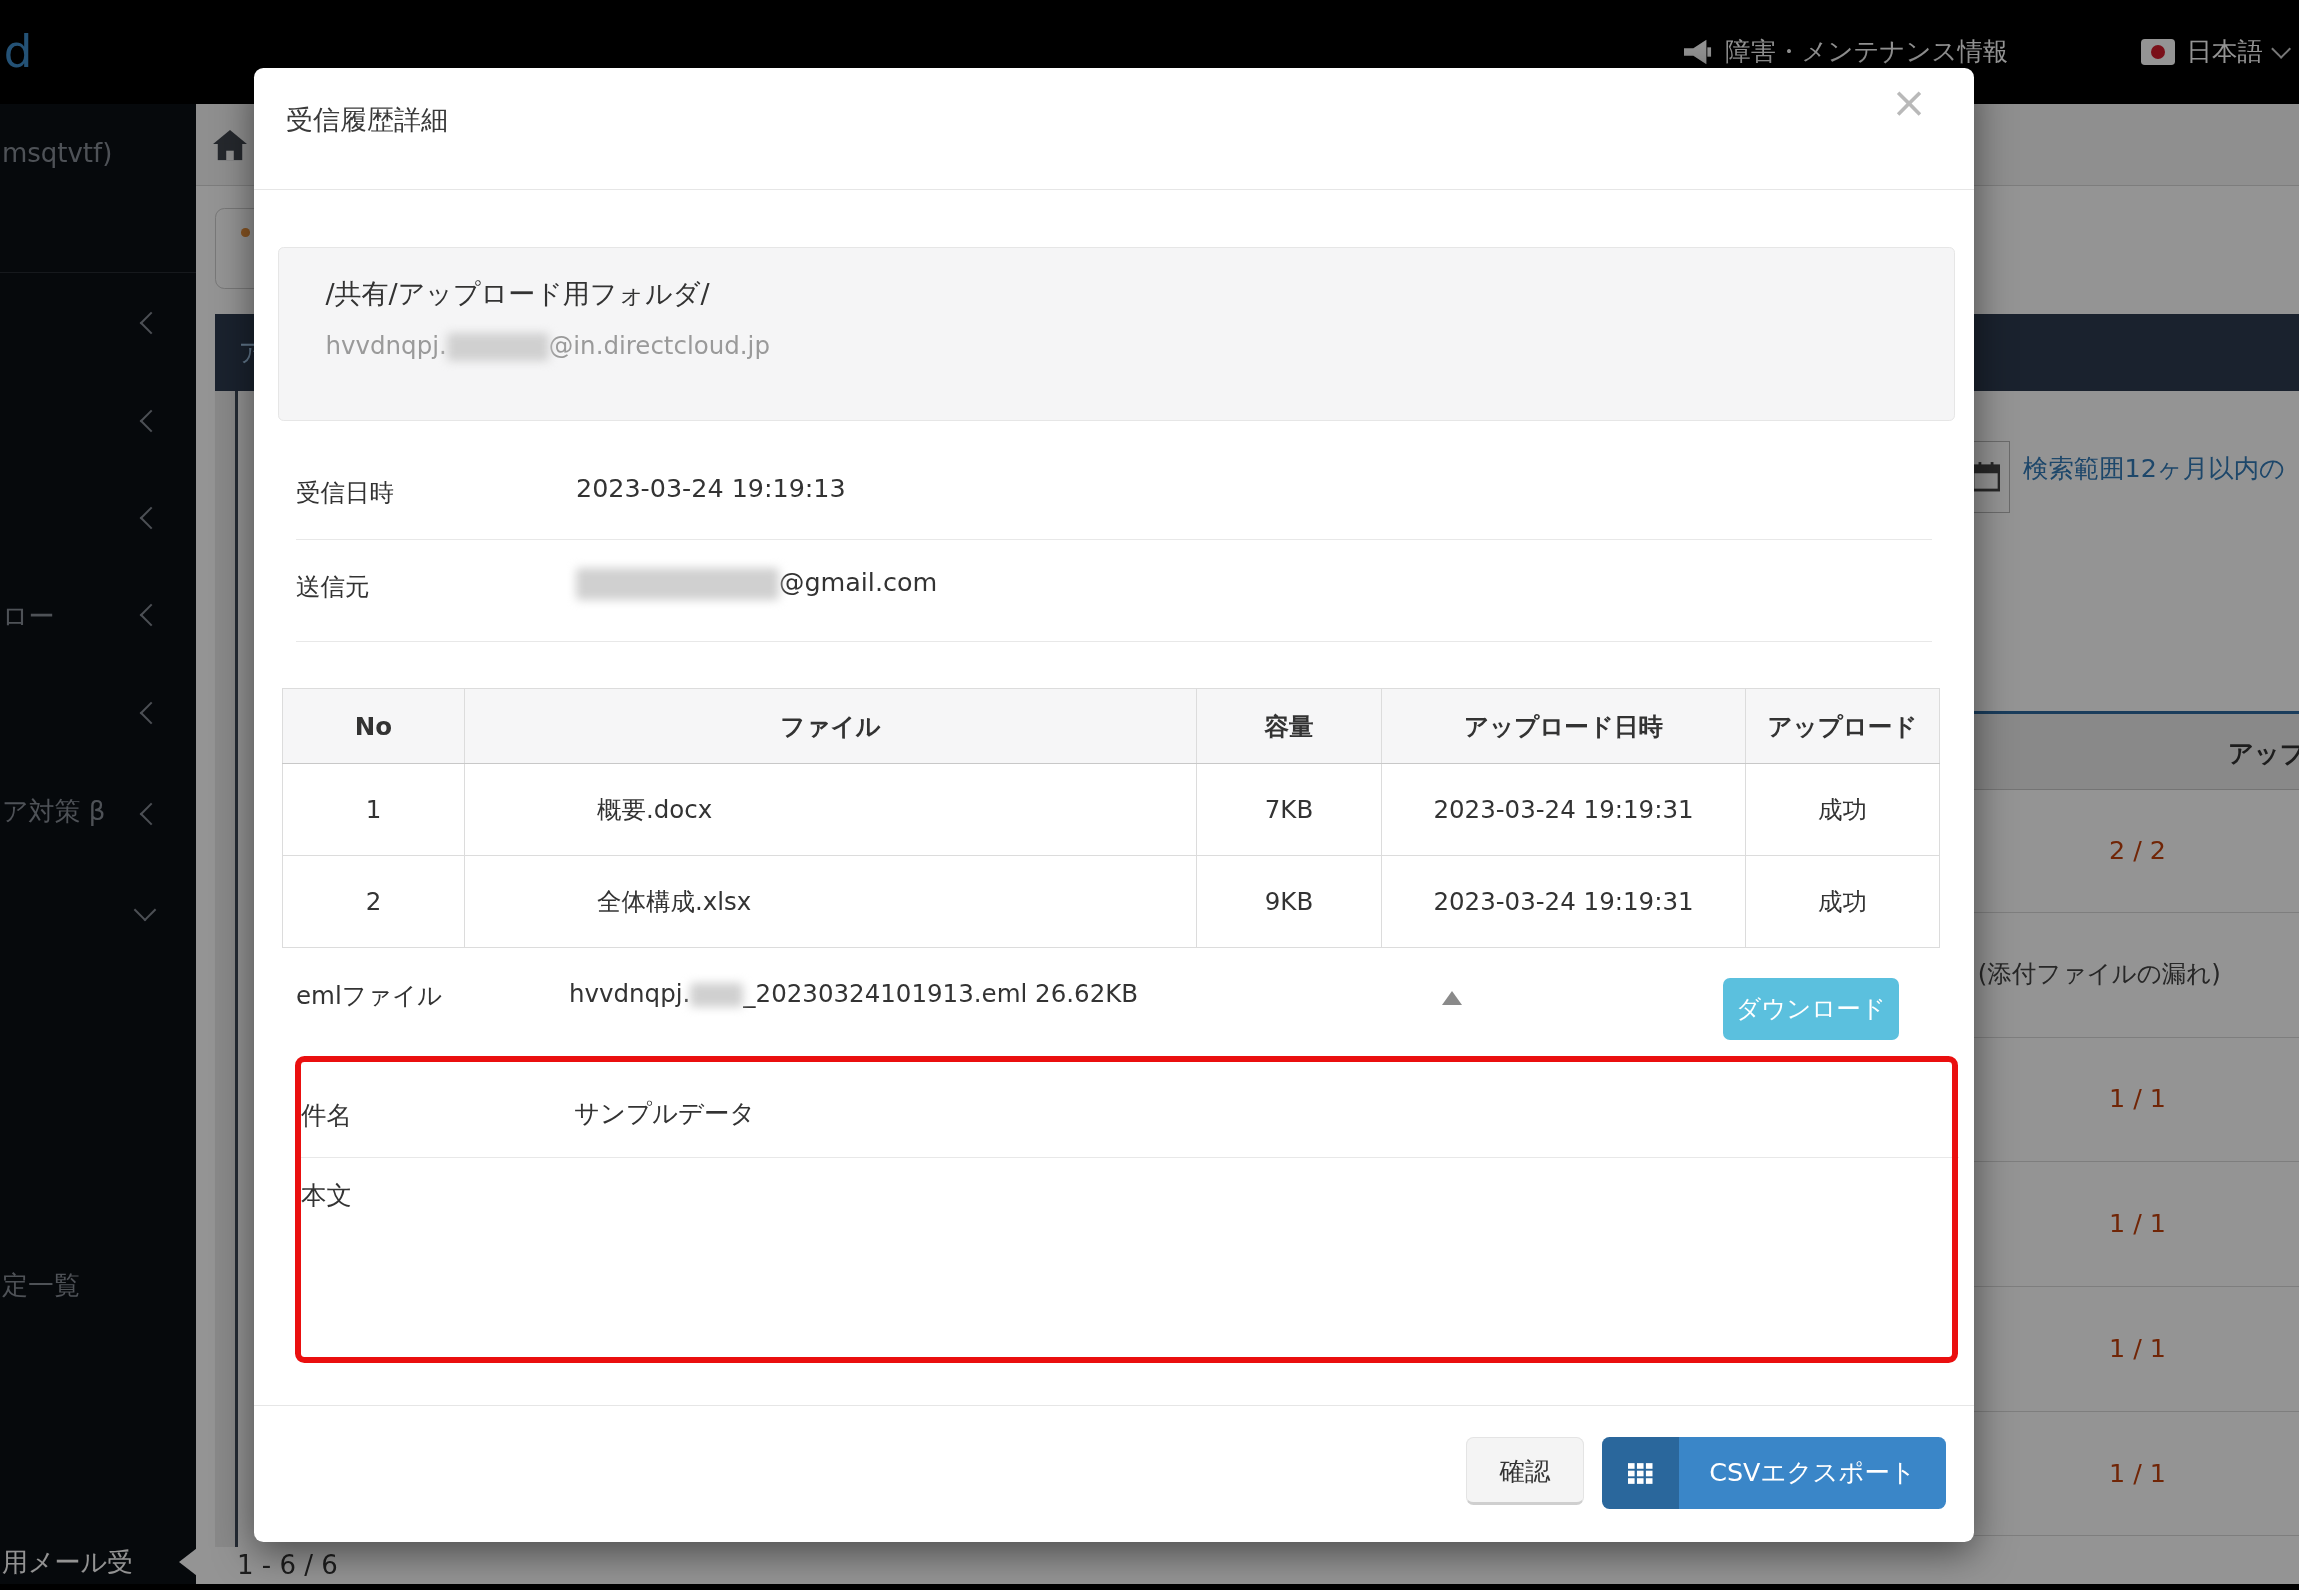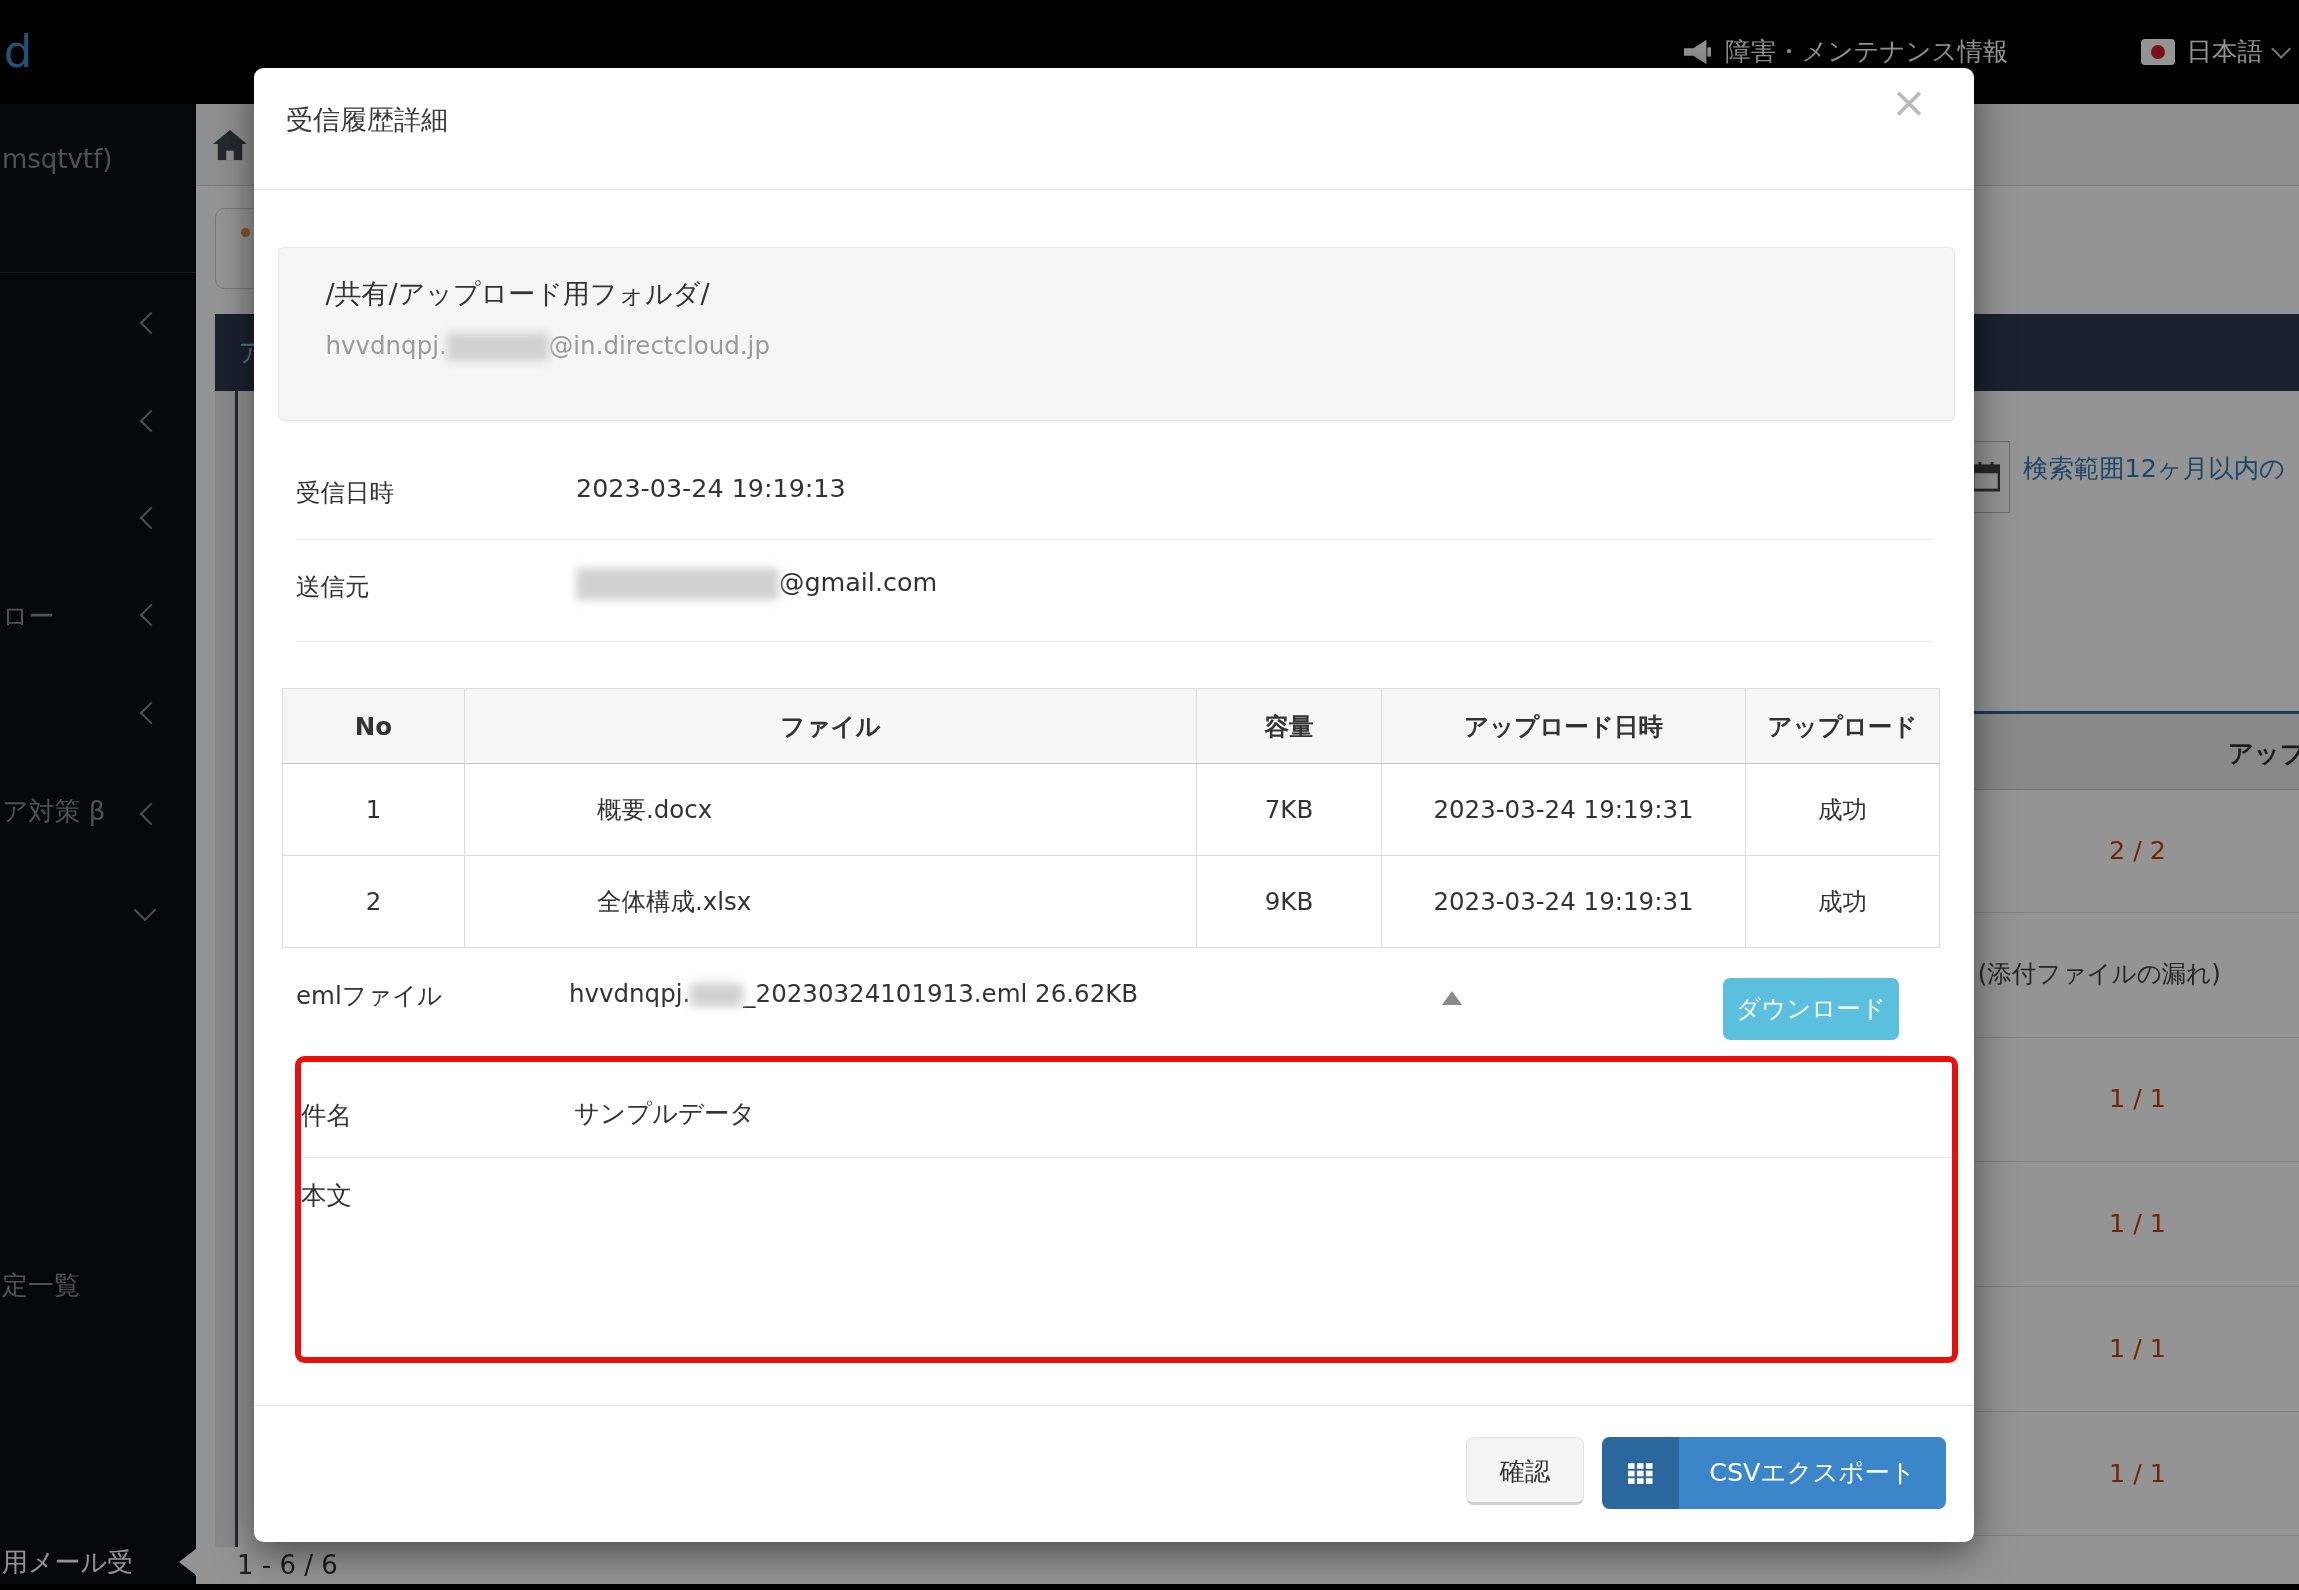--- a/index.html
+++ b/index.html
@@ -106,21 +106,21 @@
     <div id="lang" class="abs topbar-right">
       <span class="flag">
           <i></i>
         </span>
       <span>日本語</span>
       <span class="chev-down"></span>
     </div>
   </div>
 
   <div id="sidebar" class="abs">
-    <div class="side-label" style="top:40px;">msqtvtf)</div>
+    <div class="side-label" style="top:34px;">msqtvtf)</div>
     <div class="divider"></div>
 
     <span class="side-chev" style="top:211px;"></span>
     <span class="side-chev" style="top:309px;"></span>
     <span class="side-chev" style="top:406px;"></span>
     <div class="side-label" style="top:495px;">ロー</div>
     <span class="side-chev" style="top:503px;"></span>
     <span class="side-chev" style="top:601px;"></span>
     <div class="side-label" style="top:690px;">ア対策 β</div>
     <span class="side-chev" style="top:702px;"></span>

